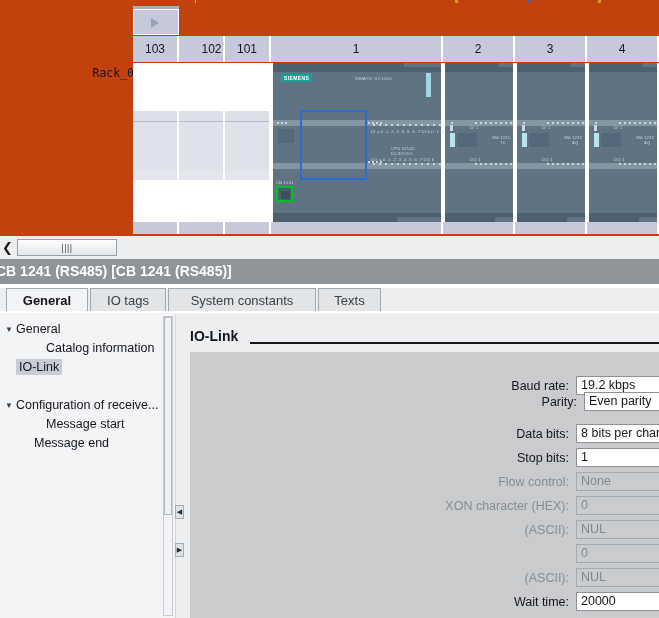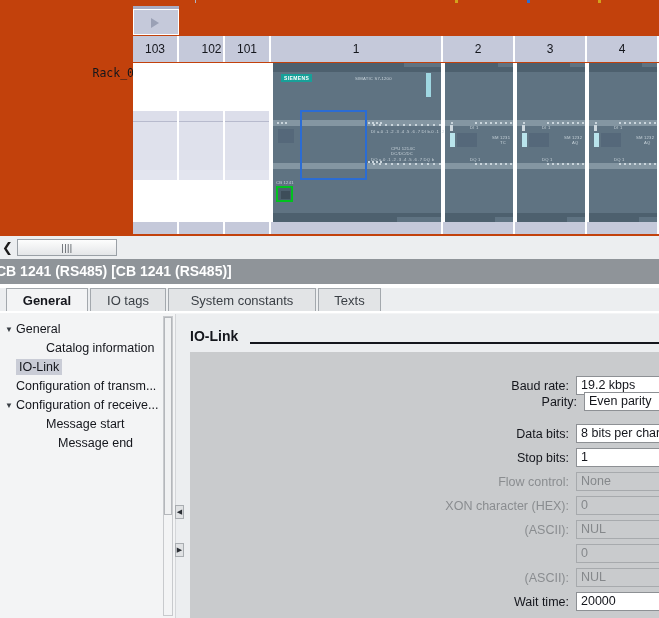--- a/index.html
+++ b/index.html
@@ -402,33 +402,29 @@
       <span class="lbl">General</span>
     </div>
     <div class="tree-item" style="top: 24px; padding-left: 32px;">
       <span class="twisty"></span>
       <span class="lbl">Catalog information</span>
     </div>
     <div class="tree-item sel" style="top: 43px; padding-left: 2px;">
       <span class="twisty"></span>
       <span class="lbl">IO-Link</span>
     </div>
-    <div class="tree-item" style="top: 62px; padding-left: 2px;">
-      <span class="twisty"></span>
-      <span class="lbl">Configuration of transm...</span>
-    </div>
     <div class="tree-item" style="top: 81px; padding-left: 2px;">
       <span class="twisty">▼</span>
       <span class="lbl">Configuration of receive...</span>
     </div>
     <div class="tree-item" style="top: 100px; padding-left: 32px;">
       <span class="twisty"></span>
       <span class="lbl">Message start</span>
     </div>
-    <div class="tree-item" style="top: 119px; padding-left: 44px;">
+    <div class="tree-item" style="top: 119px; padding-left: 20px;">
       <span class="twisty"></span>
       <span class="lbl">Message end</span>
     </div>
   </div>
 
 <div id="tree-scroll"></div>
 <div id="tree-scroll-thumb"></div>
 
 <div id="vsplit"></div>
 <div class="vsplit-btn" id="vsplit-up" style="top:505px;">◀</div>

